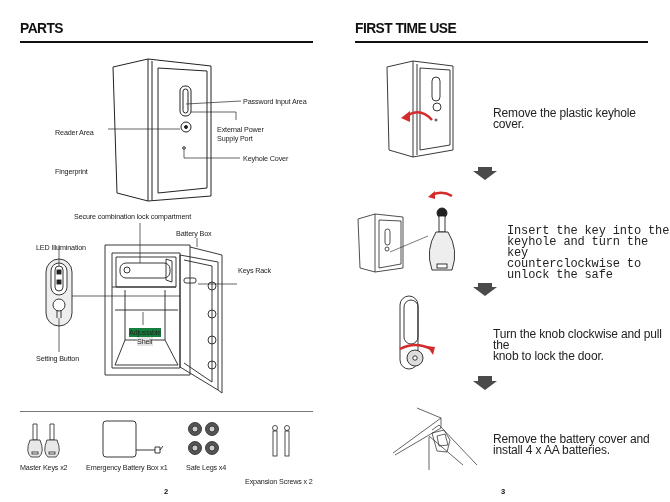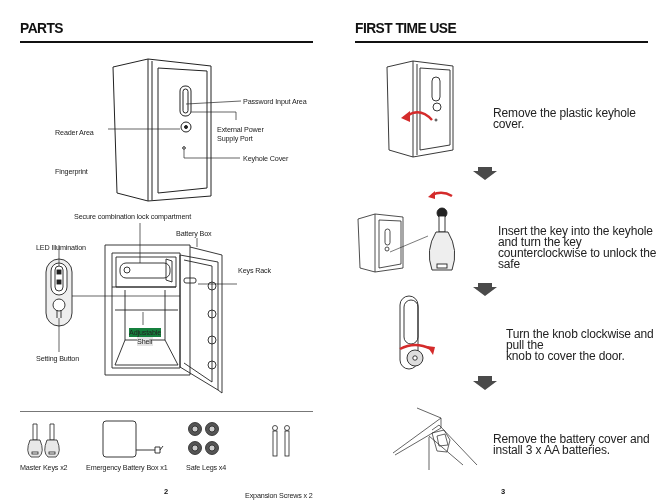--- a/index.html
+++ b/index.html
@@ -131,21 +131,21 @@
     <g fill="#fff" stroke="#222" stroke-width="0.8">
       <circle cx="275" cy="428" r="2.5"></circle>
         <rect x="273" y="431" width="4" height="25"></rect>
       <circle cx="287" cy="428" r="2.5"></circle>
         <rect x="285" y="431" width="4" height="25"></rect>
     </g>
   </svg>
   <div class="lbl" style="left:20px;top:463px;text-align:center;">Master Keys x2</div>
   <div class="lbl" style="left:86px;top:463px;">Emergency Battery Box x1</div>
   <div class="lbl" style="left:186px;top:463px;">Safe Legs x4</div>
-  <div class="lbl" style="left:245px;top:491px;">Expansion Screws x 2</div>
+  <div class="lbl" style="left:245px;top:477px;">Expansion Screws x 2</div>
 
   <div class="pageno" style="left:164px;">2</div>
 </div>
 
 <div class="page right">
   <div class="title">FIRST TIME USE</div>
   <div class="rule"></div>
 
   <svg width="335" height="502">
 
@@ -200,27 +200,27 @@
       <path d="M94,436 L128,465"></path>
       <path d="M94,437 L94,470"></path>
       <path d="M97,433 L109,430 L115,440 L112,452 L102,451 Z"></path>
       <path d="M102,436 L110,434 L113,445 L104,446 Z"></path>
     </g>
   </svg>
 
   <div class="step-text" style="left:158px;top:108px;">
     <span>Remove the plastic keyhole cover.</span>
   </div>
-  <div class="step-text" style="left:163px;top:226px;">
+  <div class="step-text" style="left:172px;top:226px;font-family:Liberation Mono, monospace;">
     <div>Insert the key into the keyhole and turn the key</div>
     <div>counterclockwise to unlock the safe</div>
   </div>
-  <div class="step-text" style="left:158px;top:329px;margin-left:13px;">
+  <div class="step-text" style="left:158px;top:329px;">
     <div>Turn the knob clockwise and pull the</div>
-    <div>knob to cover the door.</div>
+    <div>knob to lock the door.</div>
   </div>
   <div class="step-text" style="left:158px;top:434px;">
     <div>Remove the battery cover and</div>
-    <div>install 3 x AA batteries.</div>
+    <div>install 4 x AA batteries.</div>
   </div>
 
   <div class="pageno" style="left:166px;">3</div>
 </div>
 
 </body></html>

